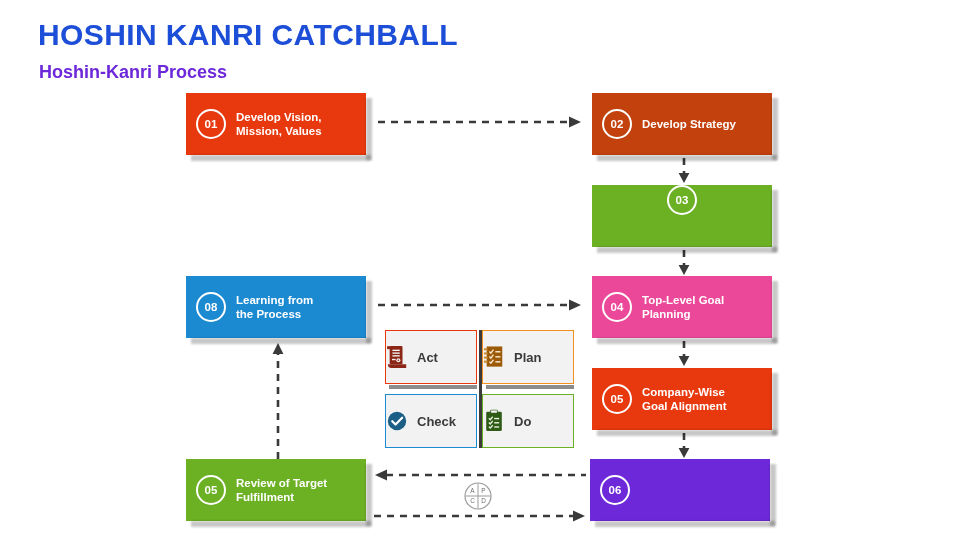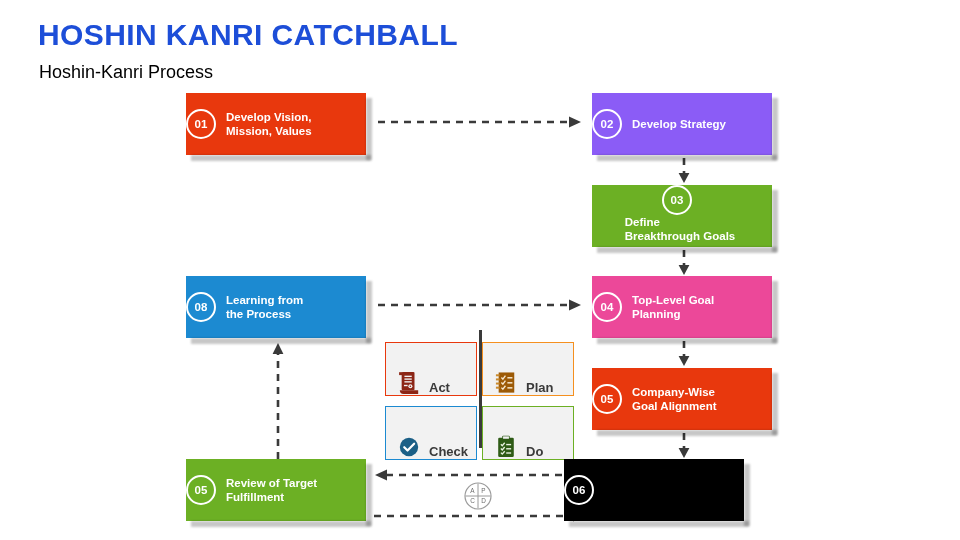--- a/index.html
+++ b/index.html
@@ -25,33 +25,34 @@
     font-weight: bold;
     letter-spacing: 0.4px;
     color: #1d4ed8;
     white-space: nowrap;
   }
   #page-subtitle {
     position: absolute;
     left: 39px;
     top: 62px;
     font-size: 18px;
-    font-weight: normal;
-    color: #000000;
+    font-weight: bold;
+    color: #6d28d9;
     white-space: nowrap;
   }
 
   
   .step-box {
     position: absolute;
     width: 180px;
     height: 62px;
     display: flex;
     align-items: center;
     box-sizing: border-box;
+    padding-left: 10px;
     z-index: 5;
   }
   .step-box .shadow-r {
     position: absolute;
     right: -6px;
     top: 5px;
     width: 6px;
     height: 62px;
     background: rgba(0,0,0,0.22);
     filter: blur(1px);
@@ -107,23 +108,21 @@
     height: 118px;
     z-index: 4;
   }
   .pdca-cell {
     position: absolute;
     width: 92px;
     height: 54px;
     background: #f2f2f2;
     box-sizing: border-box;
     display: flex;
-    align-items: flex-end;
-    padding-left: 12px;
-    margin-top: 12px;
+    align-items: center;
   }
   .pdca-text {
     font-size: 13px;
     font-weight: bold;
     color: #3a3a3a;
     margin-left: 9px;
   }
   .pdca-icon {
     width: 22px;
     height: 24px;
@@ -160,52 +159,50 @@
 <div id="page-subtitle">Hoshin-Kanri Process</div>
 
 <div class="step-box" style="left:186px; top:93px; background:#E8380D;">
   <div class="shadow-r"></div>
   <div class="shadow-b"></div>
   <div class="step-num">01</div>
   <div class="step-label">Develop Vision,
 Mission, Values</div>
 </div>
 
-<div class="step-box" style="left:592px; top:93px; background:#8b5cf6;">
+<div class="step-box" style="left:592px; top:93px; background:#c2410c;">
   <div class="shadow-r"></div>
   <div class="shadow-b"></div>
   <div class="step-num">02</div>
   <div class="step-label">Develop Strategy</div>
 </div>
 
 <div class="step-box" style="left:592px; top:185px; background:#6CB024;flex-direction:column;">
   <div class="shadow-r"></div>
   <div class="shadow-b"></div>
   <div class="step-num">03</div>
-  <div class="step-label">Define
-Breakthrough Goals</div>
 </div>
 
 <div class="step-box" style="left:592px; top:276px; background:#ec4899;">
   <div class="shadow-r"></div>
   <div class="shadow-b"></div>
   <div class="step-num">04</div>
   <div class="step-label">Top-Level Goal
 Planning</div>
 </div>
 
 <div class="step-box" style="left:592px; top:368px; background:#E8380D;">
   <div class="shadow-r"></div>
   <div class="shadow-b"></div>
   <div class="step-num">05</div>
   <div class="step-label">Company-Wise
 Goal Alignment</div>
 </div>
 
-<div class="step-box" style="left:564px; top:459px; background:#000000;">
+<div class="step-box" style="left:590px; top:459px; background:#6d28d9;">
   <div class="shadow-r"></div>
   <div class="shadow-b"></div>
   <div class="step-num">06</div>
 </div>
 
 <div class="step-box" style="left:186px; top:459px; background:#6CB024;">
   <div class="shadow-r"></div>
   <div class="shadow-b"></div>
   <div class="step-num">05</div>
   <div class="step-label">Review of Target

